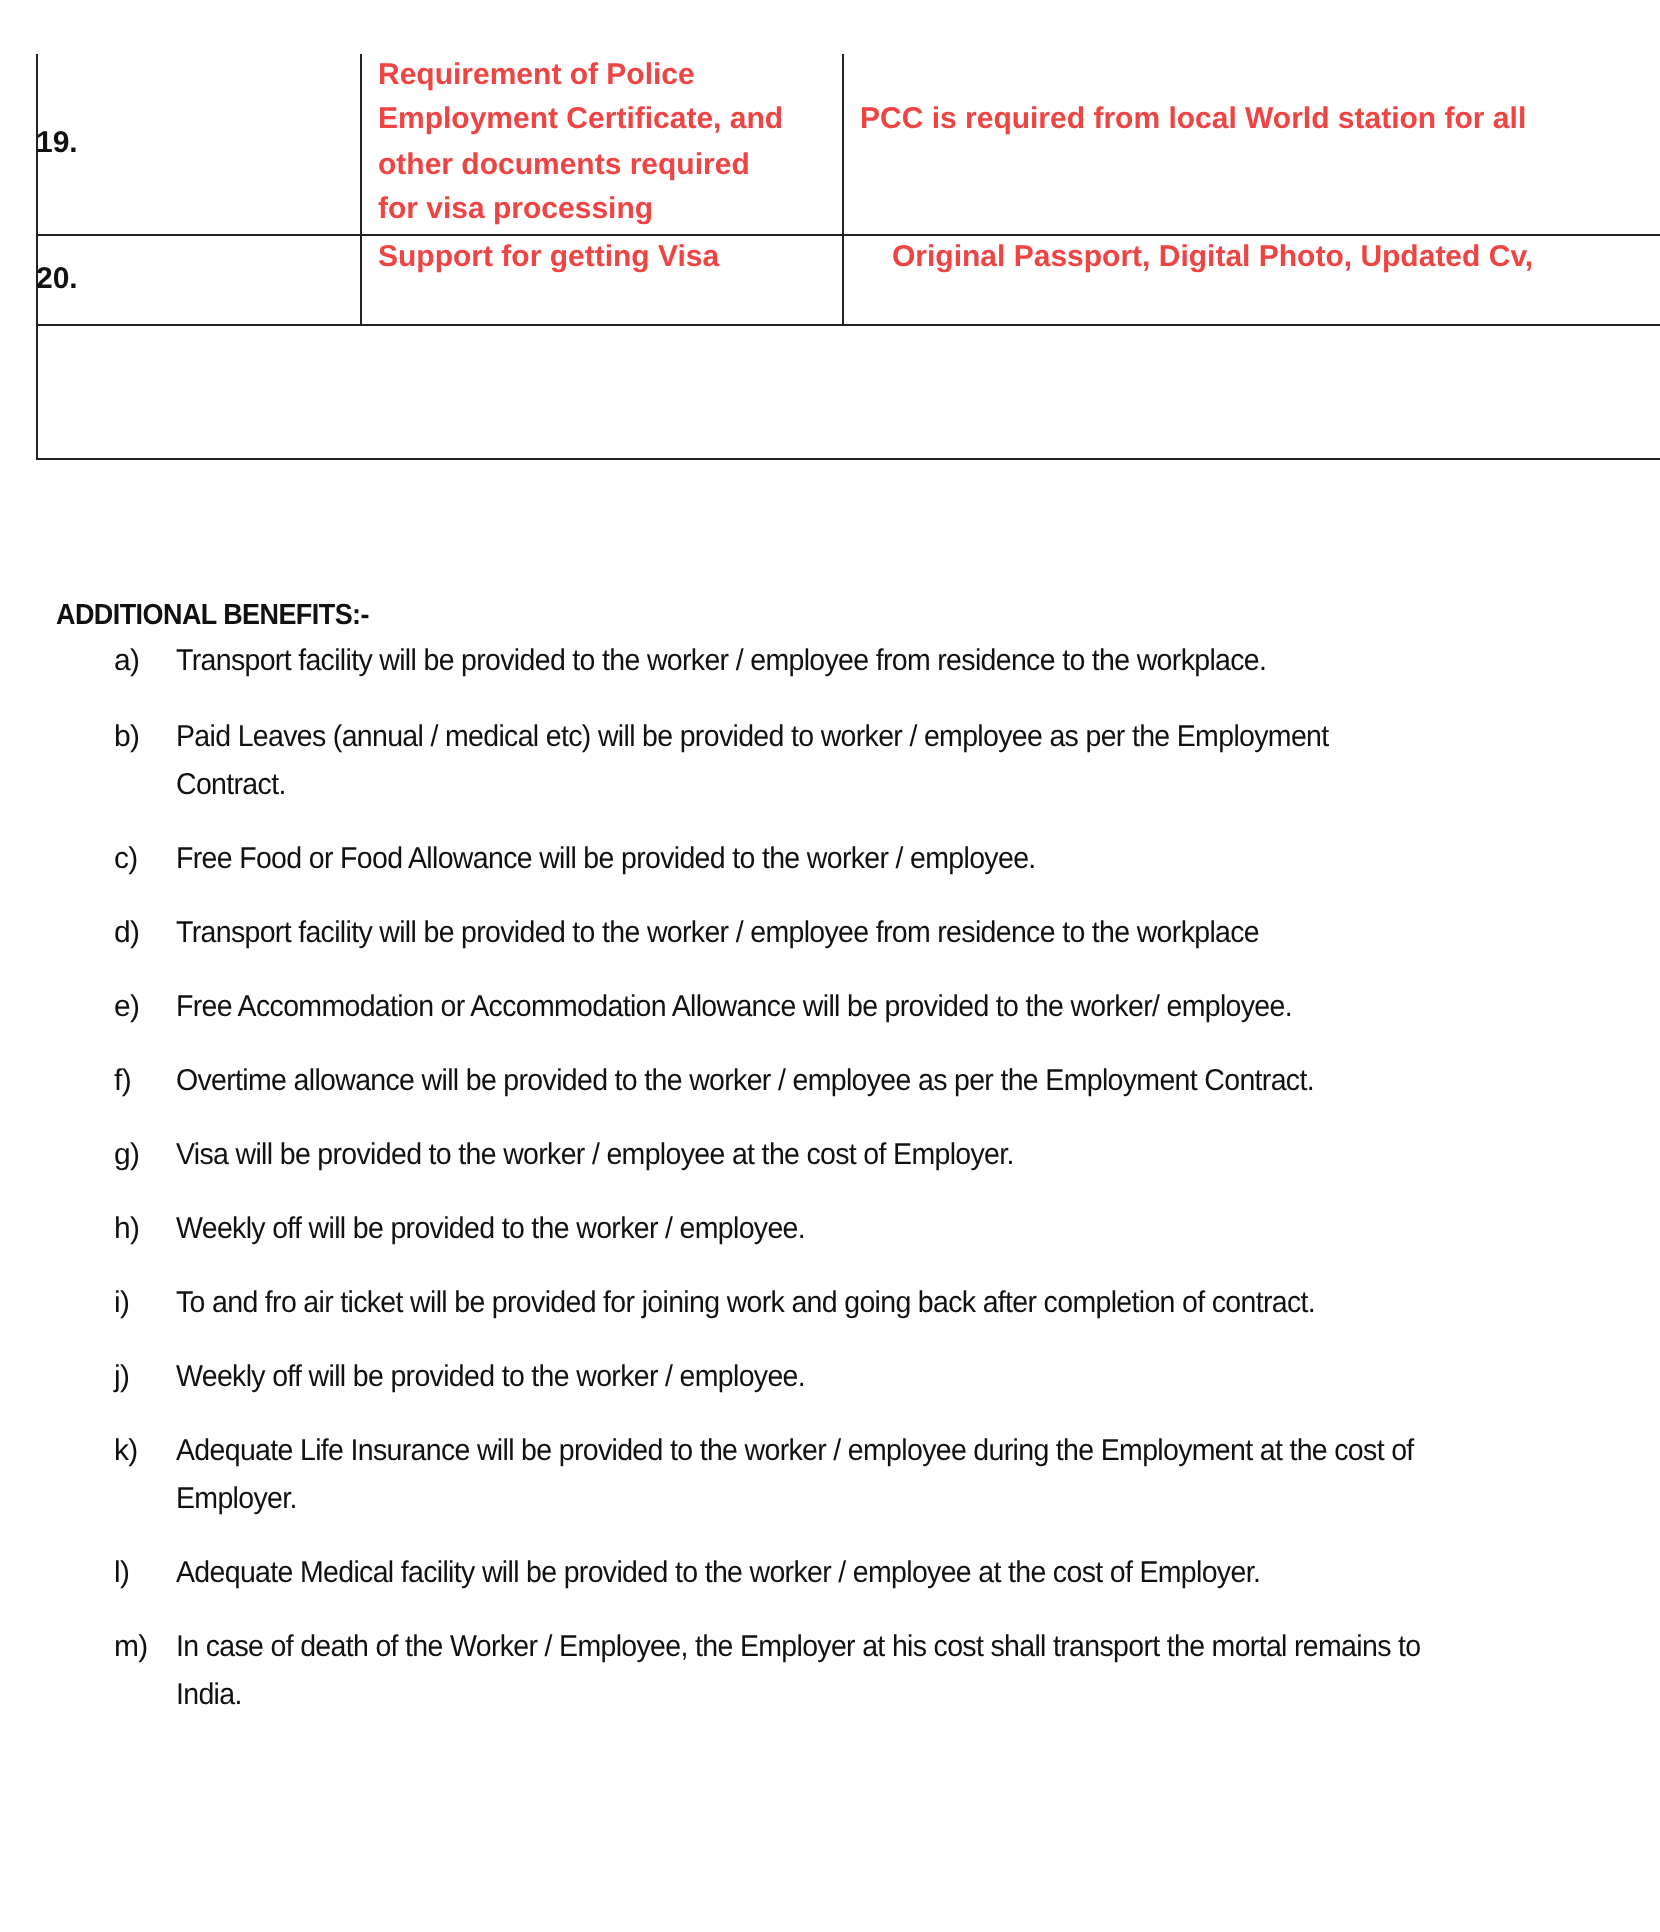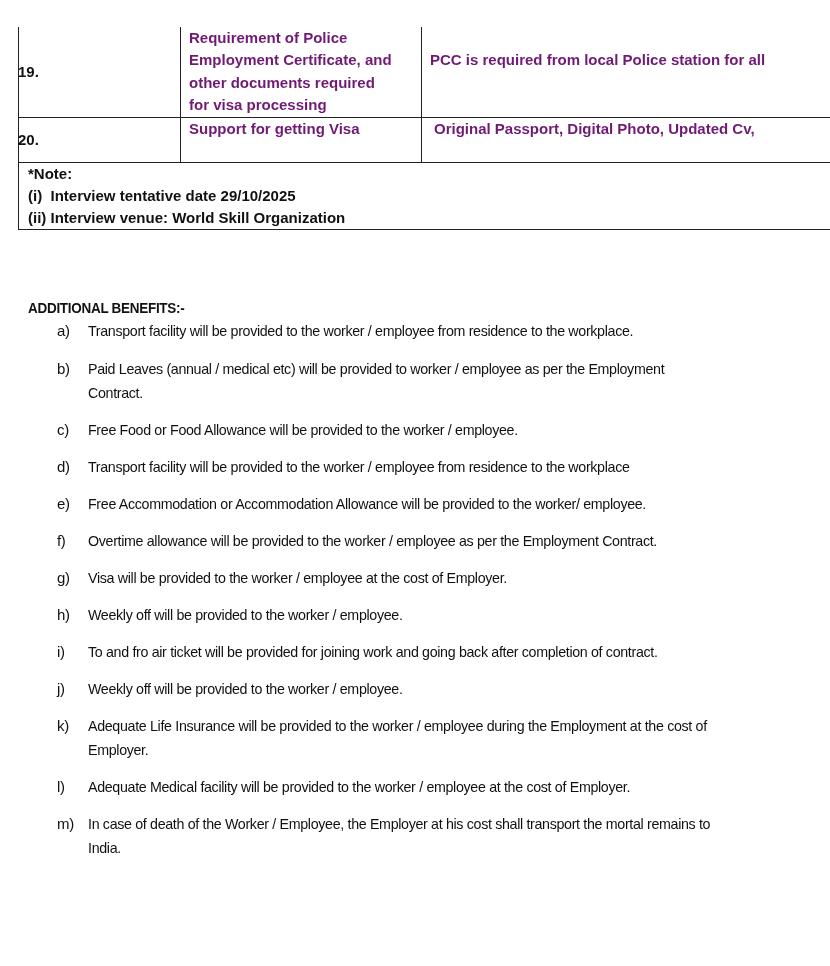--- a/index.html
+++ b/index.html
@@ -8,21 +8,21 @@
       font-family: "Liberation Sans", "DejaVu Sans", sans-serif;
       color: #111111;
     }
     .tbl {
       position: absolute; left: 18px; top: 27px; width: 812px;
     }
     .vline { position: absolute; background: #222; width: 1px; }
     .hline { position: absolute; background: #222; height: 1px; }
     .cell-text {
       position: absolute; font-weight: bold; font-size: 15px; line-height: 22.3px;
-      color: #701a75;
+      color: #ef4444;
     }
     .num { font-weight: bold; font-size: 15px; position: absolute; text-align: left; width: 162px; }
     .note { position: absolute; left: 10px; font-weight: bold; font-size: 15px; line-height: 22px; }
 
     .benefits { position: absolute; left: 28px; top: 300px; width: 795px; }
     .ben-title {
       font-weight: bold; font-size: 14.5px; letter-spacing: -0.3px; margin: 0 0 3px 0;
       transform: scaleX(0.93); transform-origin: left;
     }
     .ben-list { list-style: none; margin: 0; padding: 0; }
@@ -48,39 +48,34 @@
 
   <div>
     <div class="num" style="left:0; top:36px;">19.</div>
     <div class="cell-text" style="left:171px; top:0;">
       <div>Requirement of Police</div>
       <div>Employment Certificate, and</div>
       <div>other documents required</div>
       <div>for visa processing</div>
     </div>
     <div class="cell-text" style="left:412px; top:22px;">
-      <div>PCC is required from local Police station for all</div>
+      <div>PCC is required from local World station for all</div>
     </div>
   </div>
 
   <div>
     <div class="num" style="left:0; top:104px;">20.</div>
     <div class="cell-text" style="left:171px; top:91px;">
       <div>Support for getting Visa</div>
     </div>
-    <div class="cell-text" style="left:416px; top:91px;">
+    <div class="cell-text" style="left:428px; top:91px;">
       <div>Original Passport, Digital Photo, Updated Cv,</div>
     </div>
   </div>
 
-  <div class="note" style="top:136px;">
-    <div>*Note:</div>
-    <div style="white-space:pre;">(i)  Interview tentative date 29/10/2025</div>
-    <div style="white-space:pre;">(ii) Interview venue: World Skill Organization</div>
-  </div>
 </div>
 
 <div class="benefits">
   <div class="ben-title">ADDITIONAL BENEFITS:-</div>
   <ul class="ben-list">
     <li class="ben-item" style="margin-bottom:14px;">
         <span class="lbl">a)</span>
         <span class="txt">Transport facility will be provided to the worker / employee from residence to the workplace.</span>
       </li>
     <li class="ben-item">

